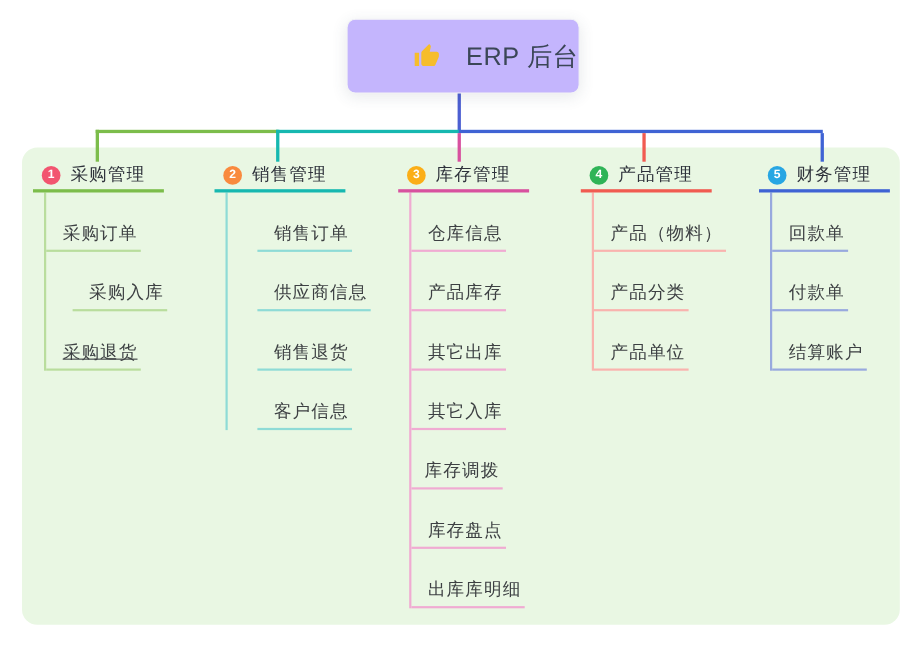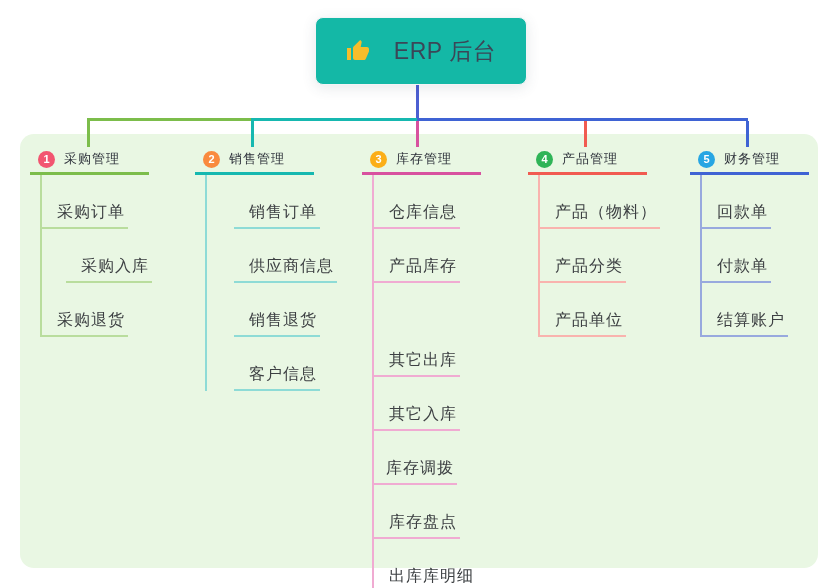--- a/index.html
+++ b/index.html
@@ -9,23 +9,23 @@
     background:#ffffff;
   }
   
   .panel{
     position:absolute;left:20px;top:134px;width:798px;height:434px;
     border-radius:14px;background:#e9f7e3;
   }
   
   .root-node{
     position:absolute;left:315px;top:17px;width:210px;height:66px;
-    background:#14b8a6;border:1px solid #f3f4f6;border-radius:8px;
+    background:#c4b5fd;border:1px solid #f3f4f6;border-radius:8px;
     box-shadow:0 3px 14px rgba(60,70,90,.12);
-    display:flex;align-items:center;justify-content:center;gap:24px;
+    display:flex;align-items:center;justify-content:flex-end;gap:24px;
   }
   .root-icon{width:24px;height:24px;display:inline-flex;}
   .root-label{
     font-size:23px;color:#3b4657;letter-spacing:.5px;font-weight:500;
     white-space:nowrap;
   }
   
   .line{position:absolute;background:#888;}
   .trunk   {left:416px;top:83px;width:3px;height:37px;}
   .bus-seg1{left:87px;top:118px;width:166px;height:3px;}
@@ -47,21 +47,21 @@
     display:inline-flex;align-items:center;gap:9px;
     height:24px;padding:0 11px 1px 8px;min-width:100px;
     border-bottom:3px solid #888;cursor:pointer;
   }
   .num-badge{
     width:17px;height:17px;border-radius:50%;flex:0 0 17px;
     color:#ffffff;font-size:11px;font-weight:bold;line-height:17px;
     text-align:center;background:#999;
   }
   .branch-label{
-    font-size:13px;color:#2e323b;letter-spacing:1px;white-space:nowrap;
+    font-size:16px;color:#2e323b;letter-spacing:1px;white-space:nowrap;
   }
   .children{
     list-style:none;margin:0 0 0 10px;padding:0;
     border-left:2px solid #ccc;width:max-content;
   }
   .child{
     box-sizing:border-box;height:54px;width:max-content;
     display:flex;align-items:flex-end;
     padding:0 3px 4px 15px;border-bottom:2px solid #ccc;
     font-size:16px;letter-spacing:1px;color:#3d4043;white-space:nowrap;
@@ -96,21 +96,21 @@
 
   <div id="branches">
   <section class="branch branch-1">
     <header class="branch-header" style="border-bottom-color: rgb(124, 189, 75);">
       <span class="num-badge" style="background: rgb(242, 85, 112);">1</span>
       <span class="branch-label">采购管理</span>
     </header>
     <ul class="children" style="border-left-color: rgb(185, 221, 157);">
           <li class="child" style="border-bottom-color: rgb(185, 221, 157);">采购订单</li>
           <li class="child" style="border-bottom-color: rgb(185, 221, 157); margin-left: 24px;">采购入库</li>
-          <li class="child" style="border-bottom-color: rgb(185, 221, 157);">采购退货</li>
+          <li class="child" style="border-bottom-color: rgb(185, 221, 157); text-decoration: underline;">采购退货</li>
         </ul>
   </section>
 
   <section class="branch branch-2">
     <header class="branch-header" style="border-bottom-color: rgb(22, 184, 176);">
       <span class="num-badge" style="background: rgb(249, 138, 62);">2</span>
       <span class="branch-label">销售管理</span>
     </header>
     <ul class="children" style="border-left-color: rgb(142, 219, 214); padding-left: 27px;">
           <li class="child" style="border-bottom-color: rgb(142, 219, 214);">销售订单</li>
@@ -121,21 +121,21 @@
   </section>
 
   <section class="branch branch-3">
     <header class="branch-header" style="border-bottom-color: rgb(216, 81, 159);">
       <span class="num-badge" style="background: rgb(251, 174, 23);">3</span>
       <span class="branch-label">库存管理</span>
     </header>
     <ul class="children" style="border-left-color: rgb(240, 171, 210);">
           <li class="child" style="border-bottom-color: rgb(240, 171, 210);">仓库信息</li>
           <li class="child" style="border-bottom-color: rgb(240, 171, 210);">产品库存</li>
-          <li class="child" style="border-bottom-color: rgb(240, 171, 210); margin-top: 40px;">其它出库</li>
+          <li class="child" style="border-bottom-color: rgb(240, 171, 210);">其它出库</li>
           <li class="child" style="border-bottom-color: rgb(240, 171, 210);">其它入库</li>
           <li class="child" style="border-bottom-color: rgb(240, 171, 210); padding-left: 12px;">库存调拨</li>
           <li class="child" style="border-bottom-color: rgb(240, 171, 210);">库存盘点</li>
           <li class="child" style="border-bottom-color: rgb(240, 171, 210);">出库库明细</li>
         </ul>
   </section>
 
   <section class="branch branch-4">
     <header class="branch-header" style="border-bottom-color: rgb(241, 91, 81);">
       <span class="num-badge" style="background: rgb(47, 180, 87);">4</span>

